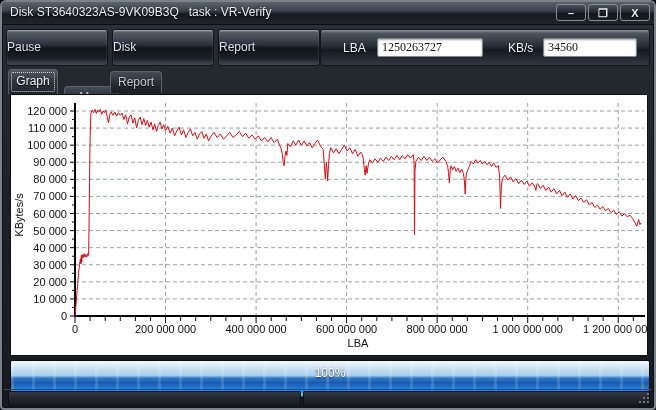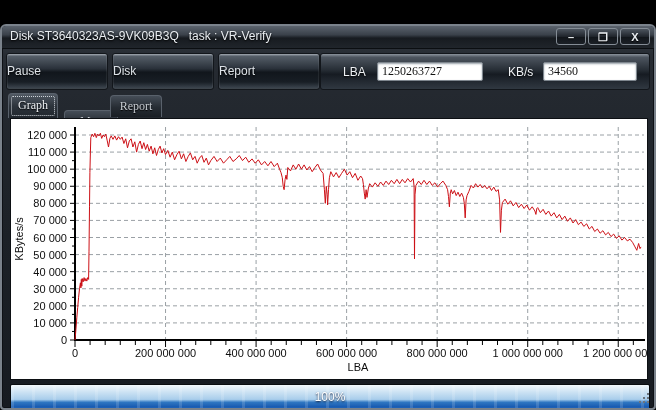--- a/index.html
+++ b/index.html
@@ -1,19 +1,19 @@
 <!DOCTYPE html>
 <html><head>
 <meta charset="utf-8">
 <style>
   html,body{margin:0;padding:0;background:#000;width:656px;height:410px;overflow:hidden;
     font-family:"Liberation Sans",sans-serif;-webkit-font-smoothing:antialiased;}
   .window{position:absolute;inset:0;border:2px solid #7a828b;border-radius:6px 6px 4px 4px;
     background:linear-gradient(180deg,#3a414a 0%,#262b32 8%,#1c2127 55%,#171b21 100%);
-    box-shadow:inset 0 0 0 1px #0d1015;overflow:hidden;box-sizing:border-box;margin-top:24px;}
+    box-shadow:inset 0 0 0 1px #0d1015;overflow:hidden;box-sizing:border-box;}
   
   .titlebar{position:absolute;left:0;top:0;right:0;height:22px;
     background:linear-gradient(180deg,#5b636d 0%,#3a414a 40%,#171b20 55%,#20252b 100%);
     border-bottom:1px solid #0b0e11;}
   .title{position:absolute;left:8px;top:3px;color:#e9edf1;font-size:12px;white-space:pre;
     text-shadow:0 1px 2px #000;}
   .winbtn{position:absolute;top:2px;width:30px;height:17px;border:1px solid #848c95;border-radius:3px;
     background:linear-gradient(180deg,#4d555f 0%,#20252c 50%,#12161b 55%,#1b2026 100%);
     color:#e8ecf0;font-size:11px;font-weight:bold;text-align:center;line-height:16px;
     box-sizing:border-box;cursor:default;text-shadow:0 1px 1px #000;}
@@ -26,21 +26,21 @@
   .fields{position:absolute;left:318px;top:27px;width:330px;height:37px;box-sizing:border-box;
     background:linear-gradient(180deg,#8d959e 0%,#4d555f 9%,#272e36 45%,#161b22 58%,#303841 100%);
     border:1px solid #12161b;border-radius:3px;}
   .fldlab{position:absolute;top:11px;color:#eef1f4;font-size:12px;text-shadow:0 1px 2px #000;}
   .fldinput{position:absolute;top:8px;height:19px;border:1px solid #7e868e;border-radius:2px;
     background:#fff;color:#111;font-family:Liberation Serif, serif;font-size:12px;
     padding:0 4px;box-sizing:border-box;box-shadow:inset 0 1px 2px #9aa2aa;}
   
   .tab{position:absolute;box-sizing:border-box;border:1px solid #59616b;border-bottom:none;
     border-radius:4px 4px 0 0;color:#c6cbd1;font-size:12px;text-align:center;
-    background:linear-gradient(180deg,#454d57 0%,#262c33 55%,#1a1f25 100%);text-shadow:0 1px 1px #000;font-family:Liberation Serif, serif;}
+    background:linear-gradient(180deg,#454d57 0%,#262c33 55%,#1a1f25 100%);text-shadow:0 1px 1px #000;}
   .tab-active{left:6px;top:67px;width:50px;height:25px;line-height:23px;color:#eef1f4;
     background:linear-gradient(180deg,#525a64 0%,#2d343c 50%,#20262d 100%);z-index:3;}
   .tab-active::after{content:"";position:absolute;inset:2px;border:1px dotted #cfd4da;border-radius:2px;}
   .tab-map{left:62px;top:84px;width:54px;height:22px;line-height:20px;}
   .tab-report{left:108px;top:69px;width:52px;height:22px;line-height:20px;}
   
   .chart{position:absolute;left:8px;top:92px;width:636px;height:260px;background:#fff;
     border:1px solid #0c0f13;box-sizing:content-box;box-shadow:0 0 0 1px #3e4membri650;}
   .chart svg{display:block}
   .ticklab{font-family:"Liberation Sans",sans-serif;font-size:11px;fill:#0d0d0d;}

